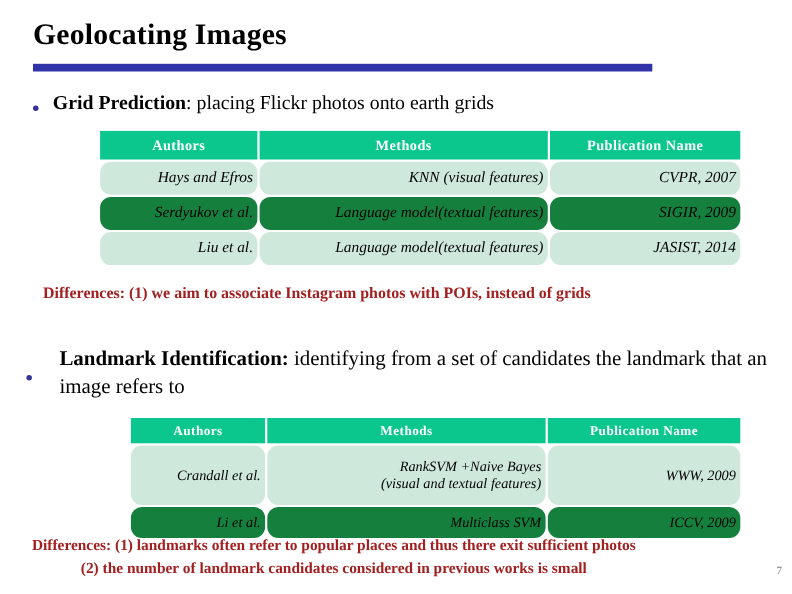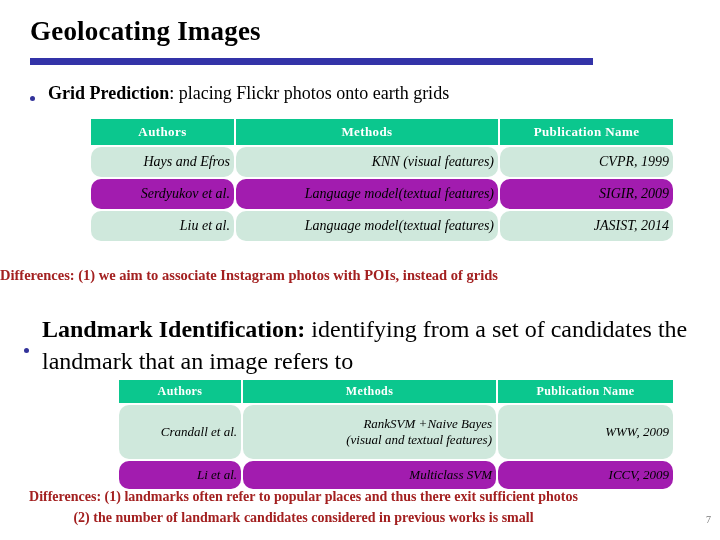--- a/index.html
+++ b/index.html
@@ -62,22 +62,23 @@
   #bullet-grid {
     left: 30px;
     top: 82px;
   }
   #bullet-landmark {
     left: 24px;
     top: 314px;
     width: 680px;
   }
   #bullet-landmark .bullet-text {
-    font-size: 24px;
+    font-size: 19px;
     line-height: 1.33;
+    margin-left: 12px;
   }
 
   
   .cmp-table {
     position: absolute;
     border-collapse: separate;
     border-spacing: 2px;
     background: #ffffff;
     table-layout: fixed;
   }
@@ -93,21 +94,21 @@
   }
   .cmp-table td {
     text-align: right;
     font-style: italic;
     padding: 6px 4px;
     font-size: 14px;
     line-height: 1.22;
     border-radius: 10px;
   }
   .cmp-table tr.shade-a td { background: #cfe8dc; }
-  .cmp-table tr.shade-b td { background: #a21caf; }
+  .cmp-table tr.shade-b td { background: #15803d; }
 
   
   #table-grid-prediction {
     left: 89px;
     top: 117px;
     width: 578px;
   }
   #table-grid-prediction col.c-authors { width: 143px; }
   #table-grid-prediction col.c-methods { width: 262px; }
   #table-grid-prediction col.c-pub     { width: 173px; }
@@ -132,22 +133,23 @@
   
   .diff-note {
     position: absolute;
     color: #a32020;
     font-weight: bold;
     font-size: 14.5px;
     line-height: 1.52;
   }
   #diff-grid {
     left: 0;
-    top: 264px;
+    top: 256px;
     width: 576px;
+    text-align: center;
   }
   #diff-grid .ln2 { display: block; padding-left: 22px; }
   #diff-landmark {
     left: 0;
     top: 487px;
     width: 607px;
     text-align: center;
     font-size: 14px;
     line-height: 1.48;
   }
@@ -184,21 +186,21 @@
     <tr>
       <th>Authors</th>
       <th>Methods</th>
       <th>Publication Name</th>
     </tr>
   </thead>
   <tbody>
     <tr class="shade-a">
       <td>Hays and Efros</td>
       <td>KNN (visual features)</td>
-      <td>CVPR, 1999</td>
+      <td>CVPR, 2007</td>
     </tr>
     <tr class="shade-b">
       <td>Serdyukov et al.</td>
       <td>Language model(textual features)</td>
       <td>SIGIR, 2009</td>
     </tr>
     <tr class="shade-a">
       <td>Liu et al.</td>
       <td>Language model(textual features)</td>
       <td>JASIST, 2014</td>

